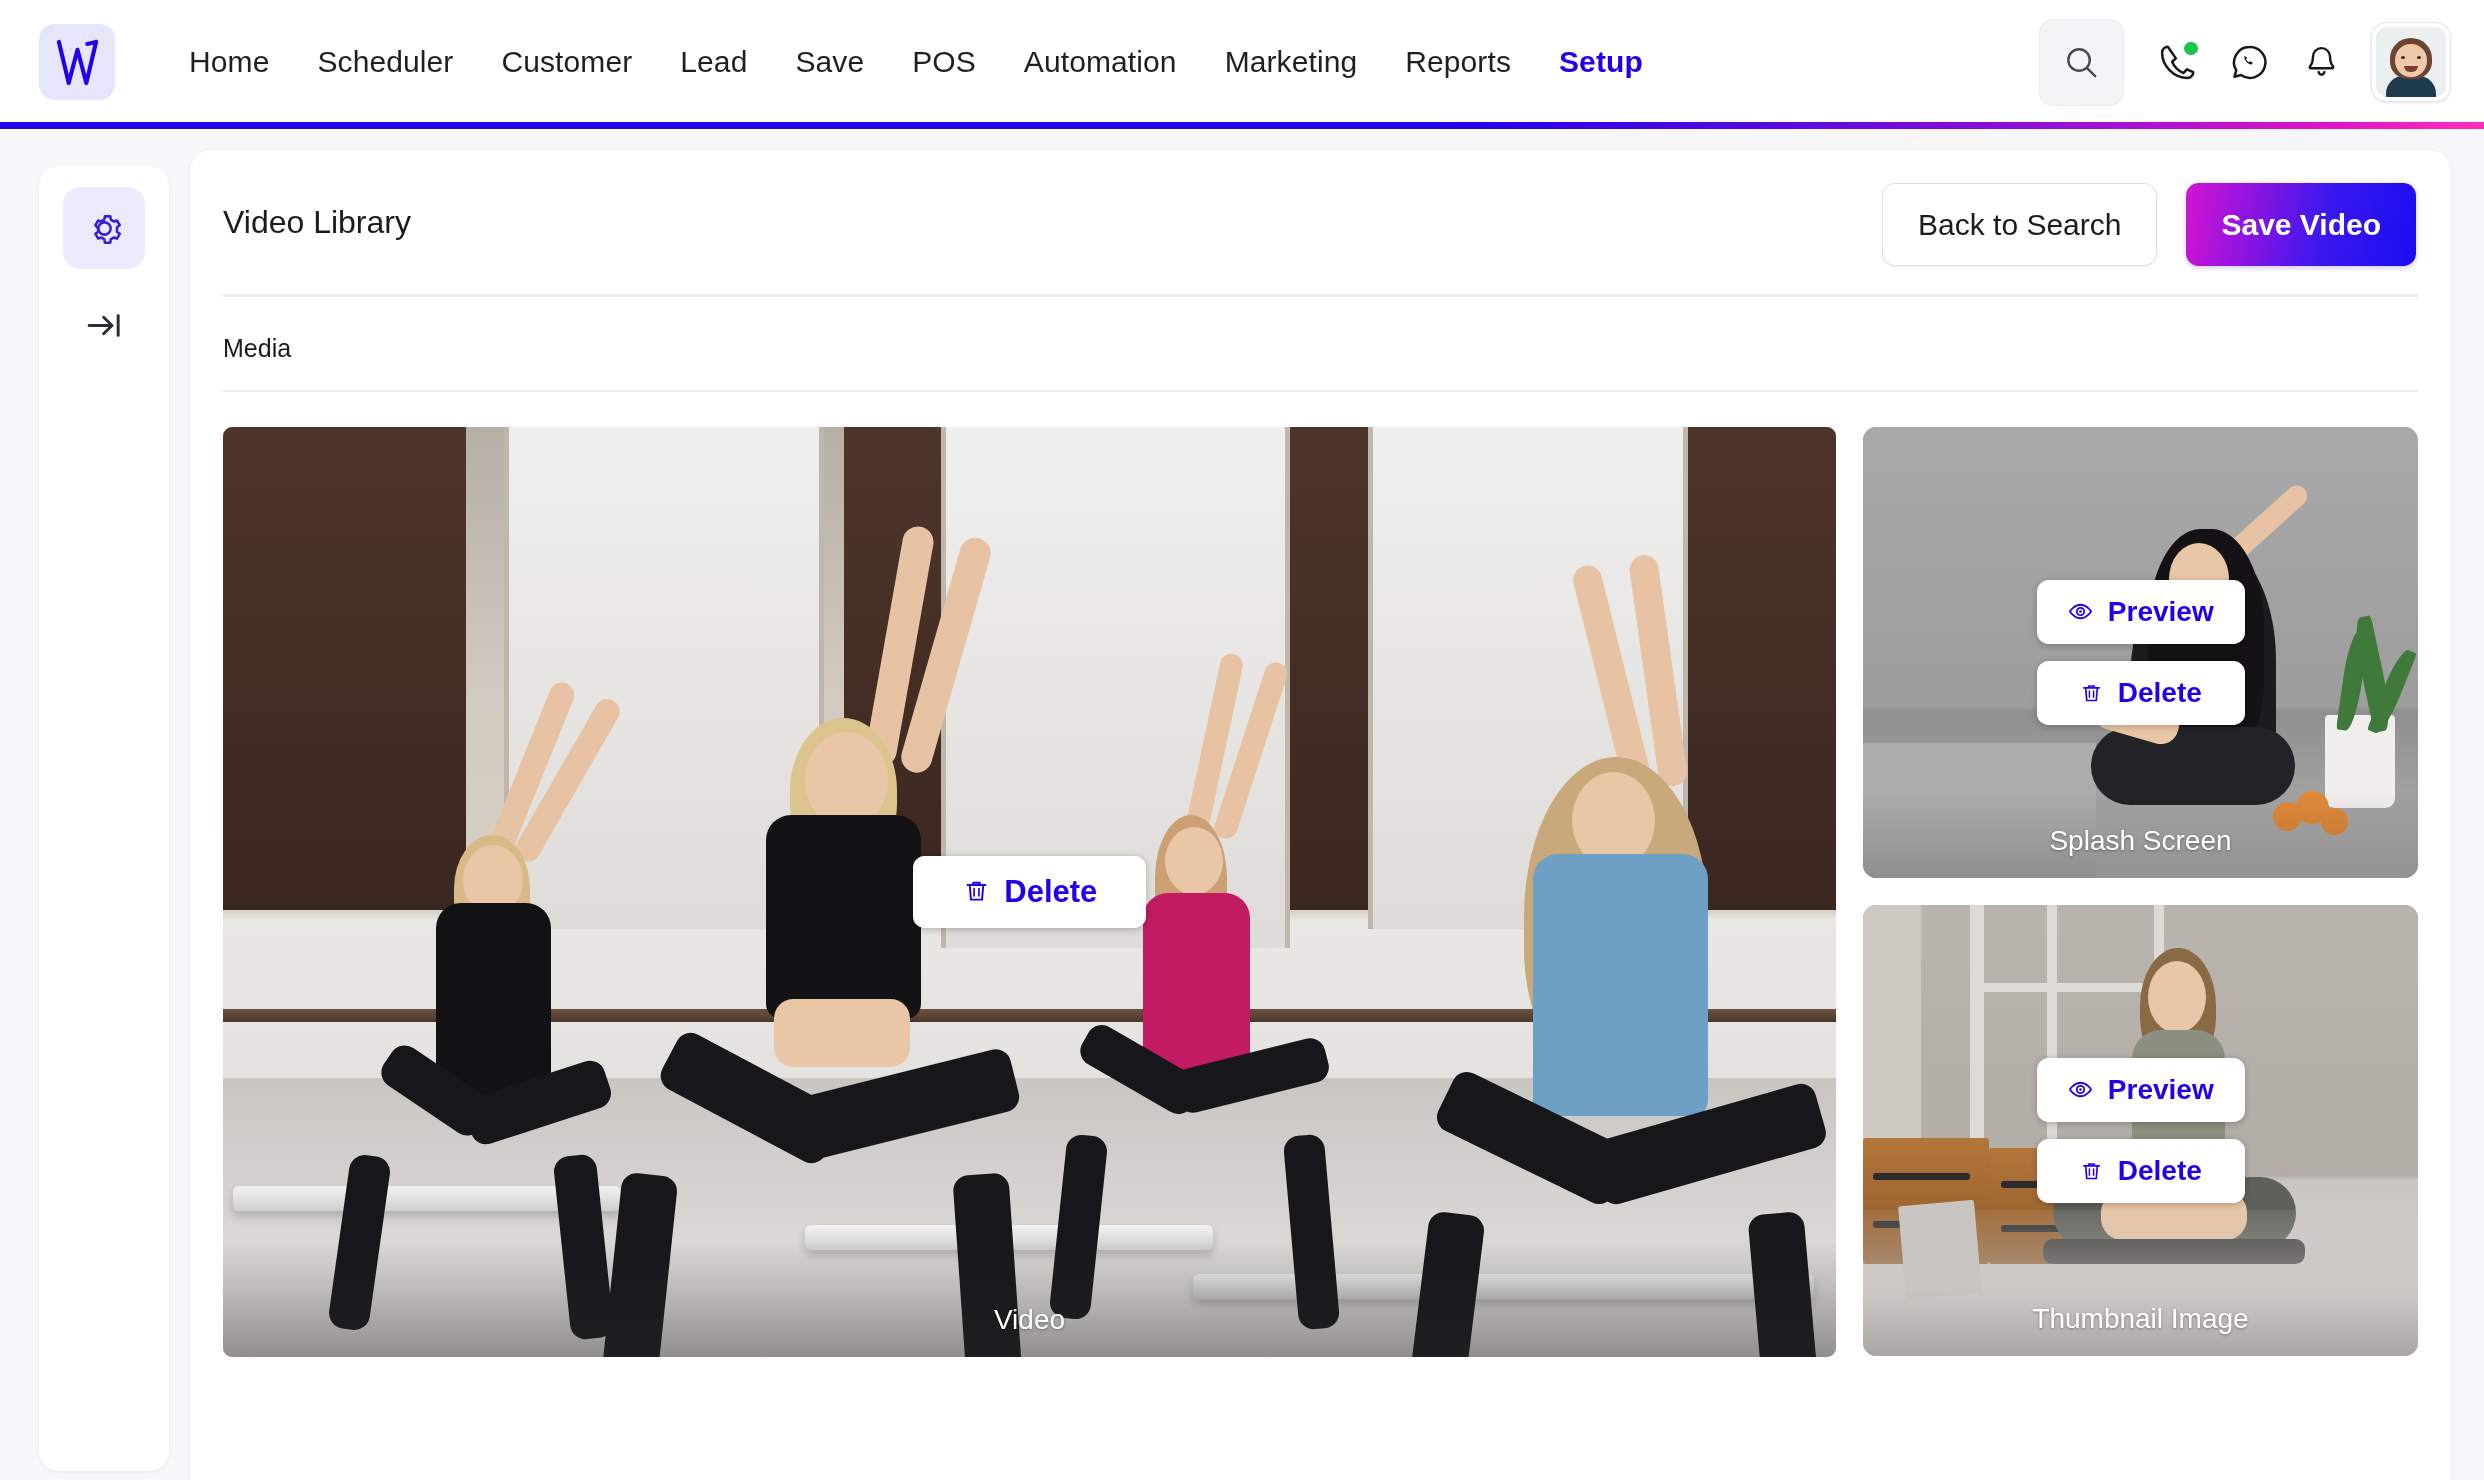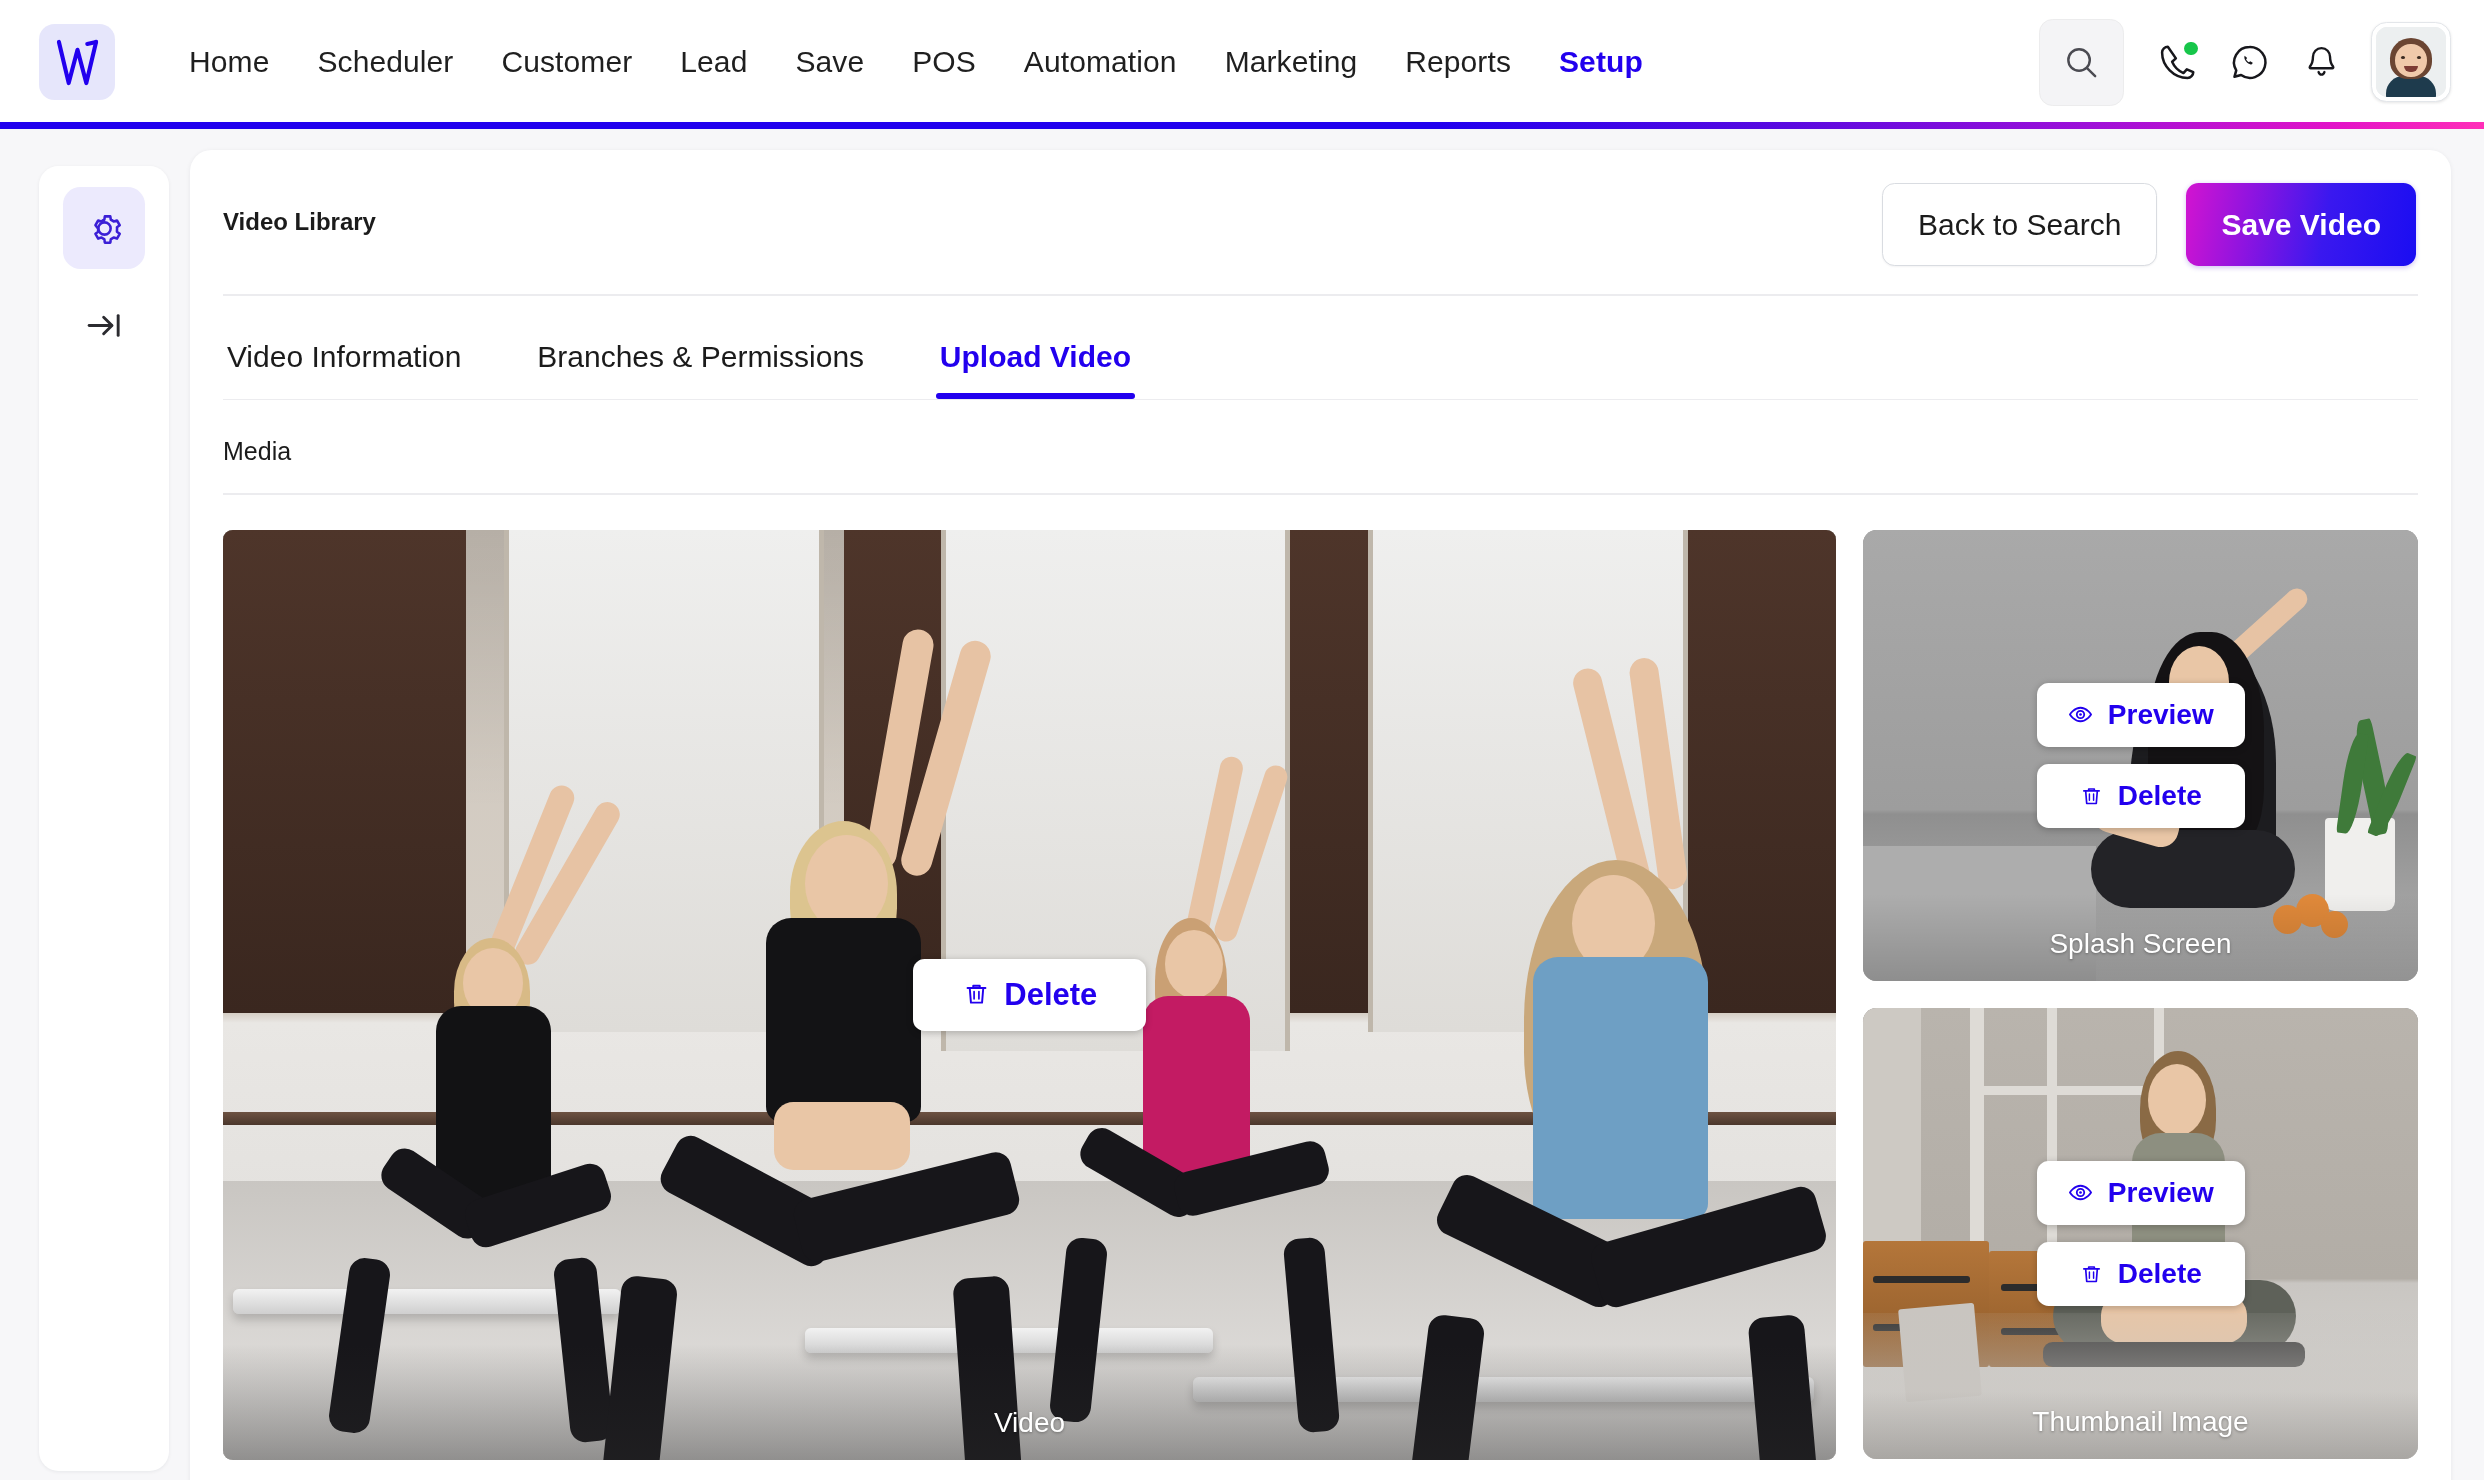--- a/index.html
+++ b/index.html
@@ -90,21 +90,21 @@
     width: 2261px; height: 1388px;
     background: #ffffff; border-radius: 21.3px;
     box-shadow: 0 1px 4.9px rgba(16,24,40,.07);
     overflow: hidden;
   }
 
   .card-head {
     height: 144px; display: flex; align-items: center;
     padding: 0 35px 0 33px; position: relative;
   }
-  .card-title { font-size: 24px; color: #1b1b1b; font-weight: bold; }
+  .card-title { font-size: 32px; color: #1b1b1b; }
   .head-actions {
     position: absolute; right: 35px; top: 33px;
     display: flex; align-items: center; gap: 29px; justify-content: space-between;
   }
   .btn-ghost {
     height: 83px; padding: 0 35px; border-radius: 12.6px;
     background: #fff; border: 1.5px solid #d9dce1;
     font-size: 30px; color: #1b1b1b; cursor: pointer;
     display: flex; align-items: center;
     box-shadow: 0 1px 1.9px rgba(16,24,40,.05);
@@ -312,25 +312,20 @@
 
     <div class="card-head">
       <div class="card-title">Video Library</div>
       <div class="head-actions">
         <button class="btn-ghost">Back to Search</button>
         <button class="btn-grad">Save Video</button>
       </div>
     </div>
     <div class="head-divider"></div>
 
-    <div class="tabs">
-      <div class="tab">Video Information</div>
-      <div class="tab">Branches &amp; Permissions</div>
-      <div class="tab active">Upload Video</div>
-    </div>
     <div class="tabs-rule"></div>
 
     <div class="media-label">Media</div>
     <div class="media-rule"></div>
 
     <div class="media-grid">
 
       <div class="video-tile">
         <div class="ph yoga-studio">
           <div class="win" style="left:281px;width:320px;bottom:46%;"></div>

